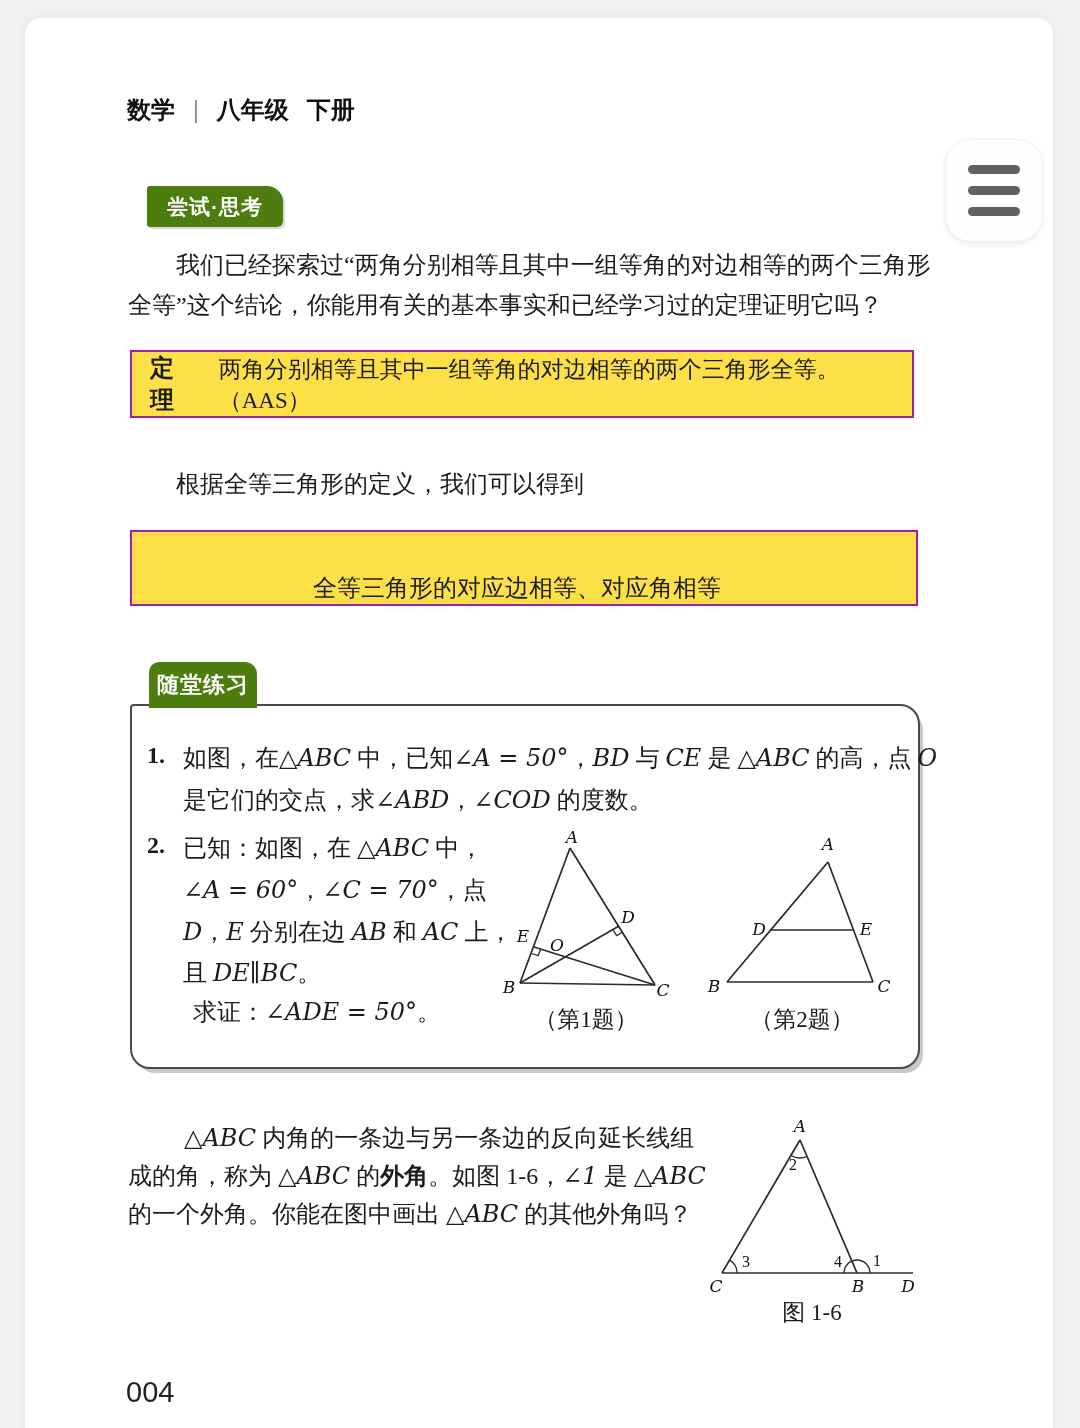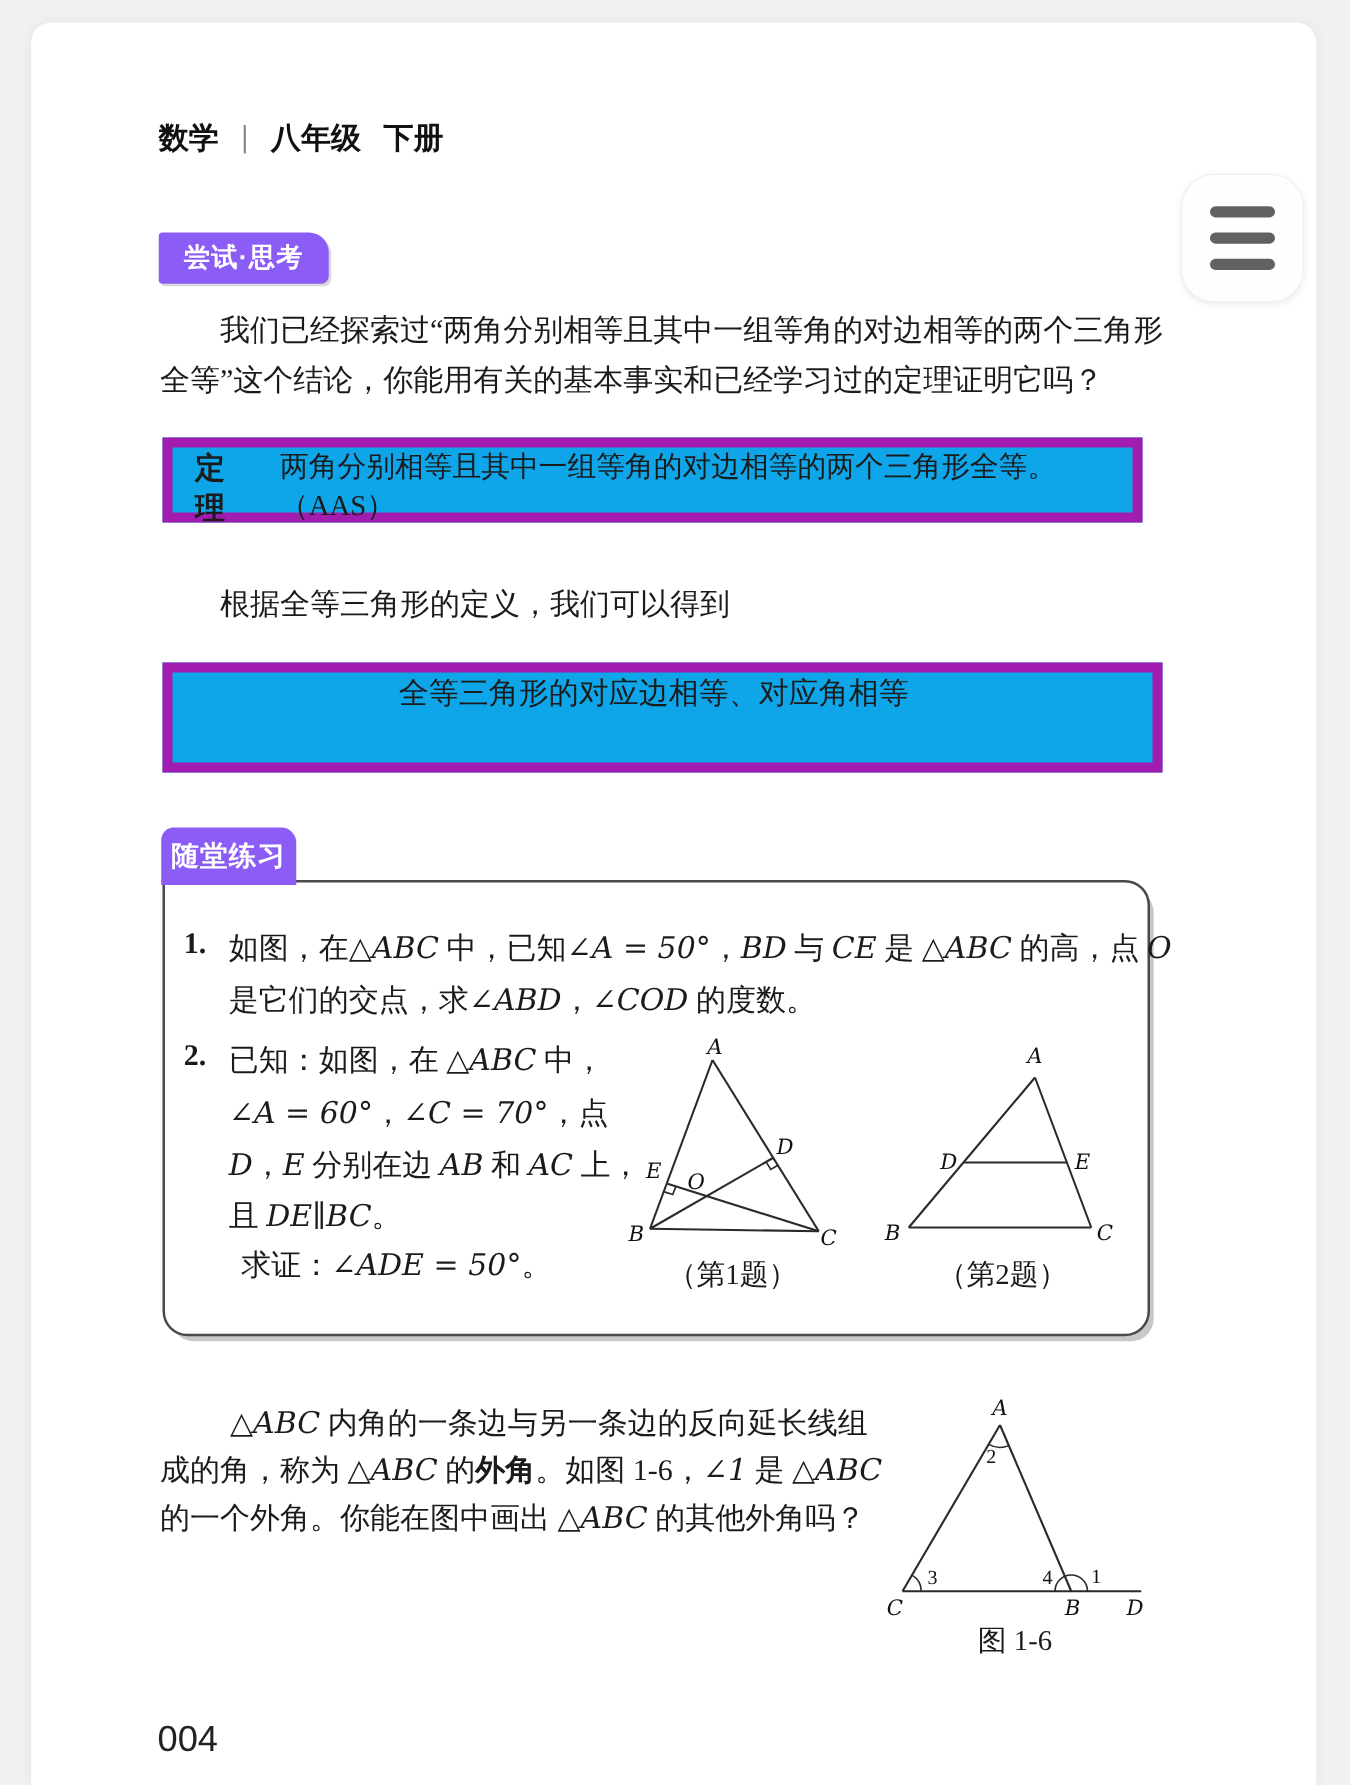--- a/index.html
+++ b/index.html
@@ -28,38 +28,38 @@
   .book-header .vol{margin-left:18px;}
   .menu-card{
     left:945px;top:139px;width:96px;height:101px;
     background:#fefefe;border:1px solid #f1f1f1;border-radius:26px;
     box-shadow:0 2px 6px rgba(0,0,0,0.08);
     display:flex;flex-direction:column;justify-content:center;align-items:center;gap:12px;
     cursor:pointer;
   }
   .menu-card .bar{width:52px;height:9px;border-radius:4.5px;background:#616161;}
   .badge{
-    background:#8b5cf6;color:#ffffff;
+    background:#4d7c0f;color:#ffffff;
     font-family:"Liberation Sans","DejaVu Sans",sans-serif;
-    font-weight:bold;text-align:center;letter-spacing:1px;
+    font-weight:bold;text-align:center;letter-spacing:1px;margin-left:20px;
   }
   .badge-try{
     left:127px;top:186px;width:136px;height:41px;line-height:41px;
     font-size:21px;border-radius:3px 16px 6px 3px;
     box-shadow:2px 2px 0 #d9d9d9;
   }
   .badge-practice{
     left:129px;top:662px;width:108px;height:46px;line-height:46px;
     font-size:22px;border-radius:10px 12px 0 0;z-index:3;
   }
   .para-line{font-size:24px;line-height:32px;white-space:nowrap;}
   .indent{padding-left:48px;}
   .rule-box{
-    border:8px solid #a21caf;background:#0ea5e9;
-    display:flex;align-items:flex-start;
+    border:2px solid #a21caf;background:#fde047;
+    display:flex;align-items:flex-end;
   }
   .theorem-box{left:130px;top:350px;width:784px;height:68px;padding-left:18px;box-sizing:border-box;}
   .theorem-label{font-weight:bold;font-size:24px;margin-right:22px;font-family:"Liberation Sans","DejaVu Sans",sans-serif;}
   .theorem-text{font-size:23px;}
   .conclusion-box{left:130px;top:530px;width:784px;height:72px;justify-content:center;}
   .conclusion-text{font-size:24px;padding-right:14px;}
   .practice-box{
     left:130px;top:704px;width:786px;height:361px;
     border:2px solid #4a4a4a;border-radius:4px 20px 20px 20px;
     background:#fff;box-shadow:5px 6px 0 -2px #c8c8c8;z-index:2;

